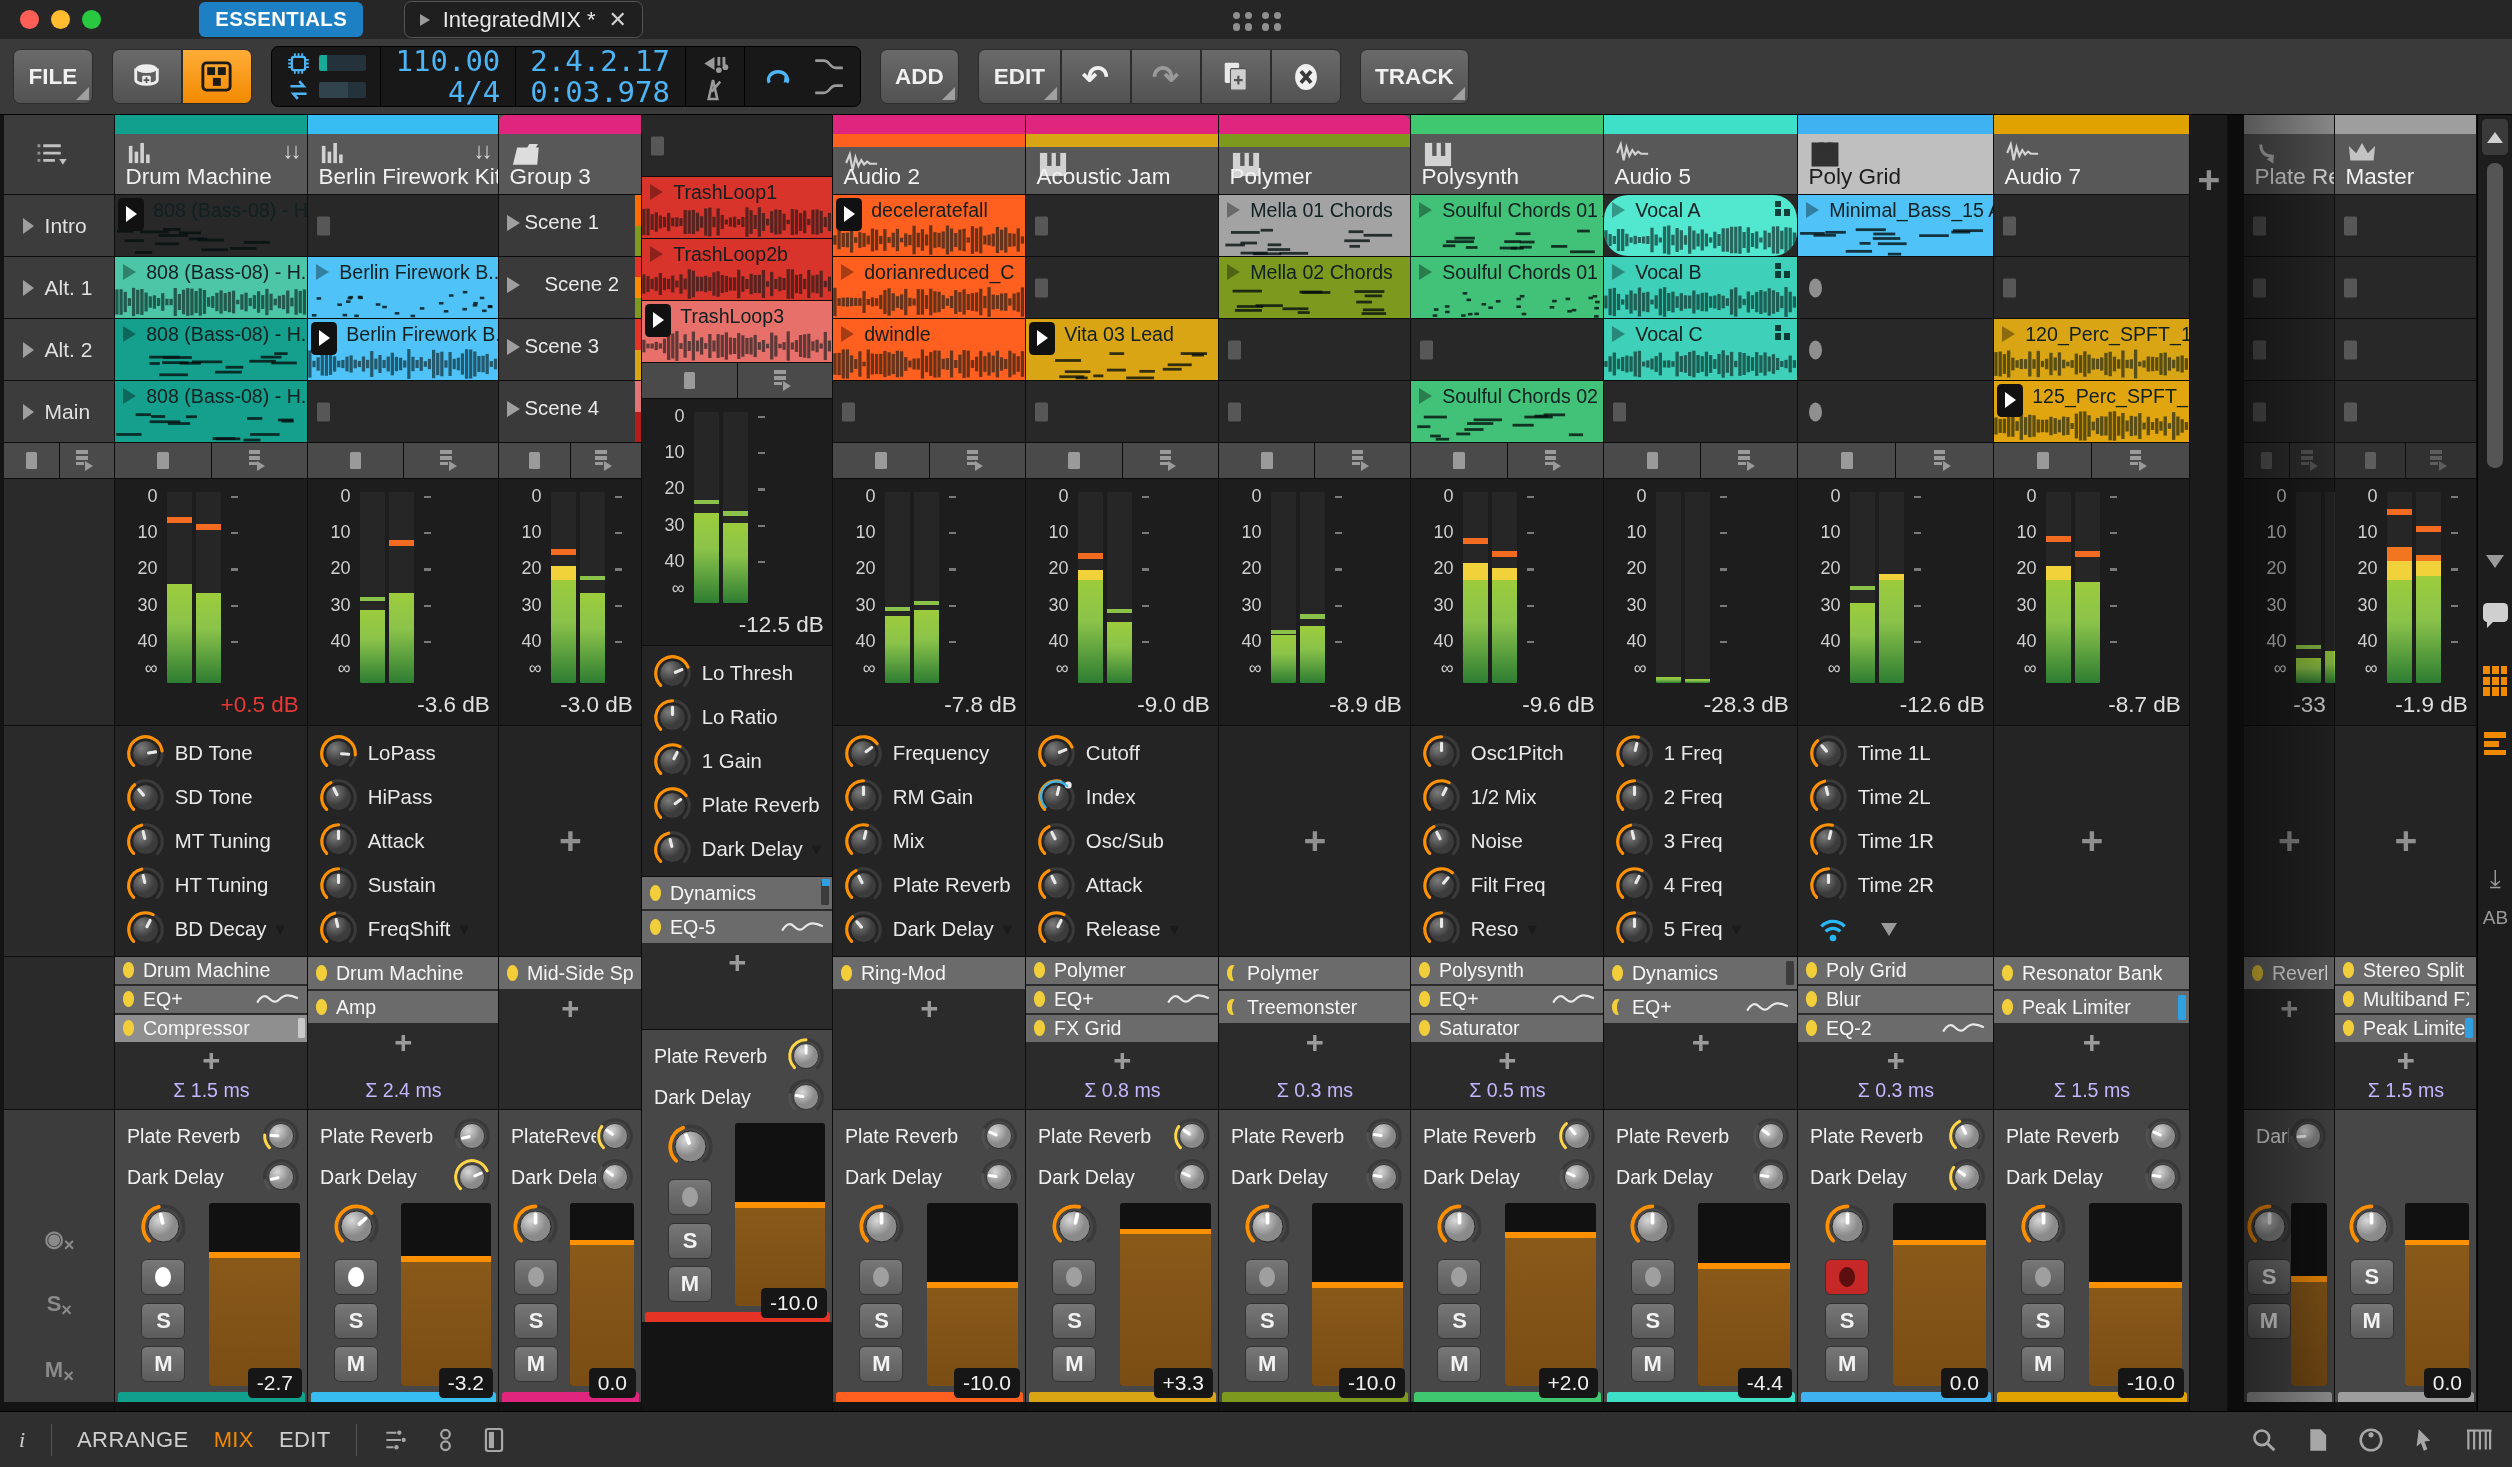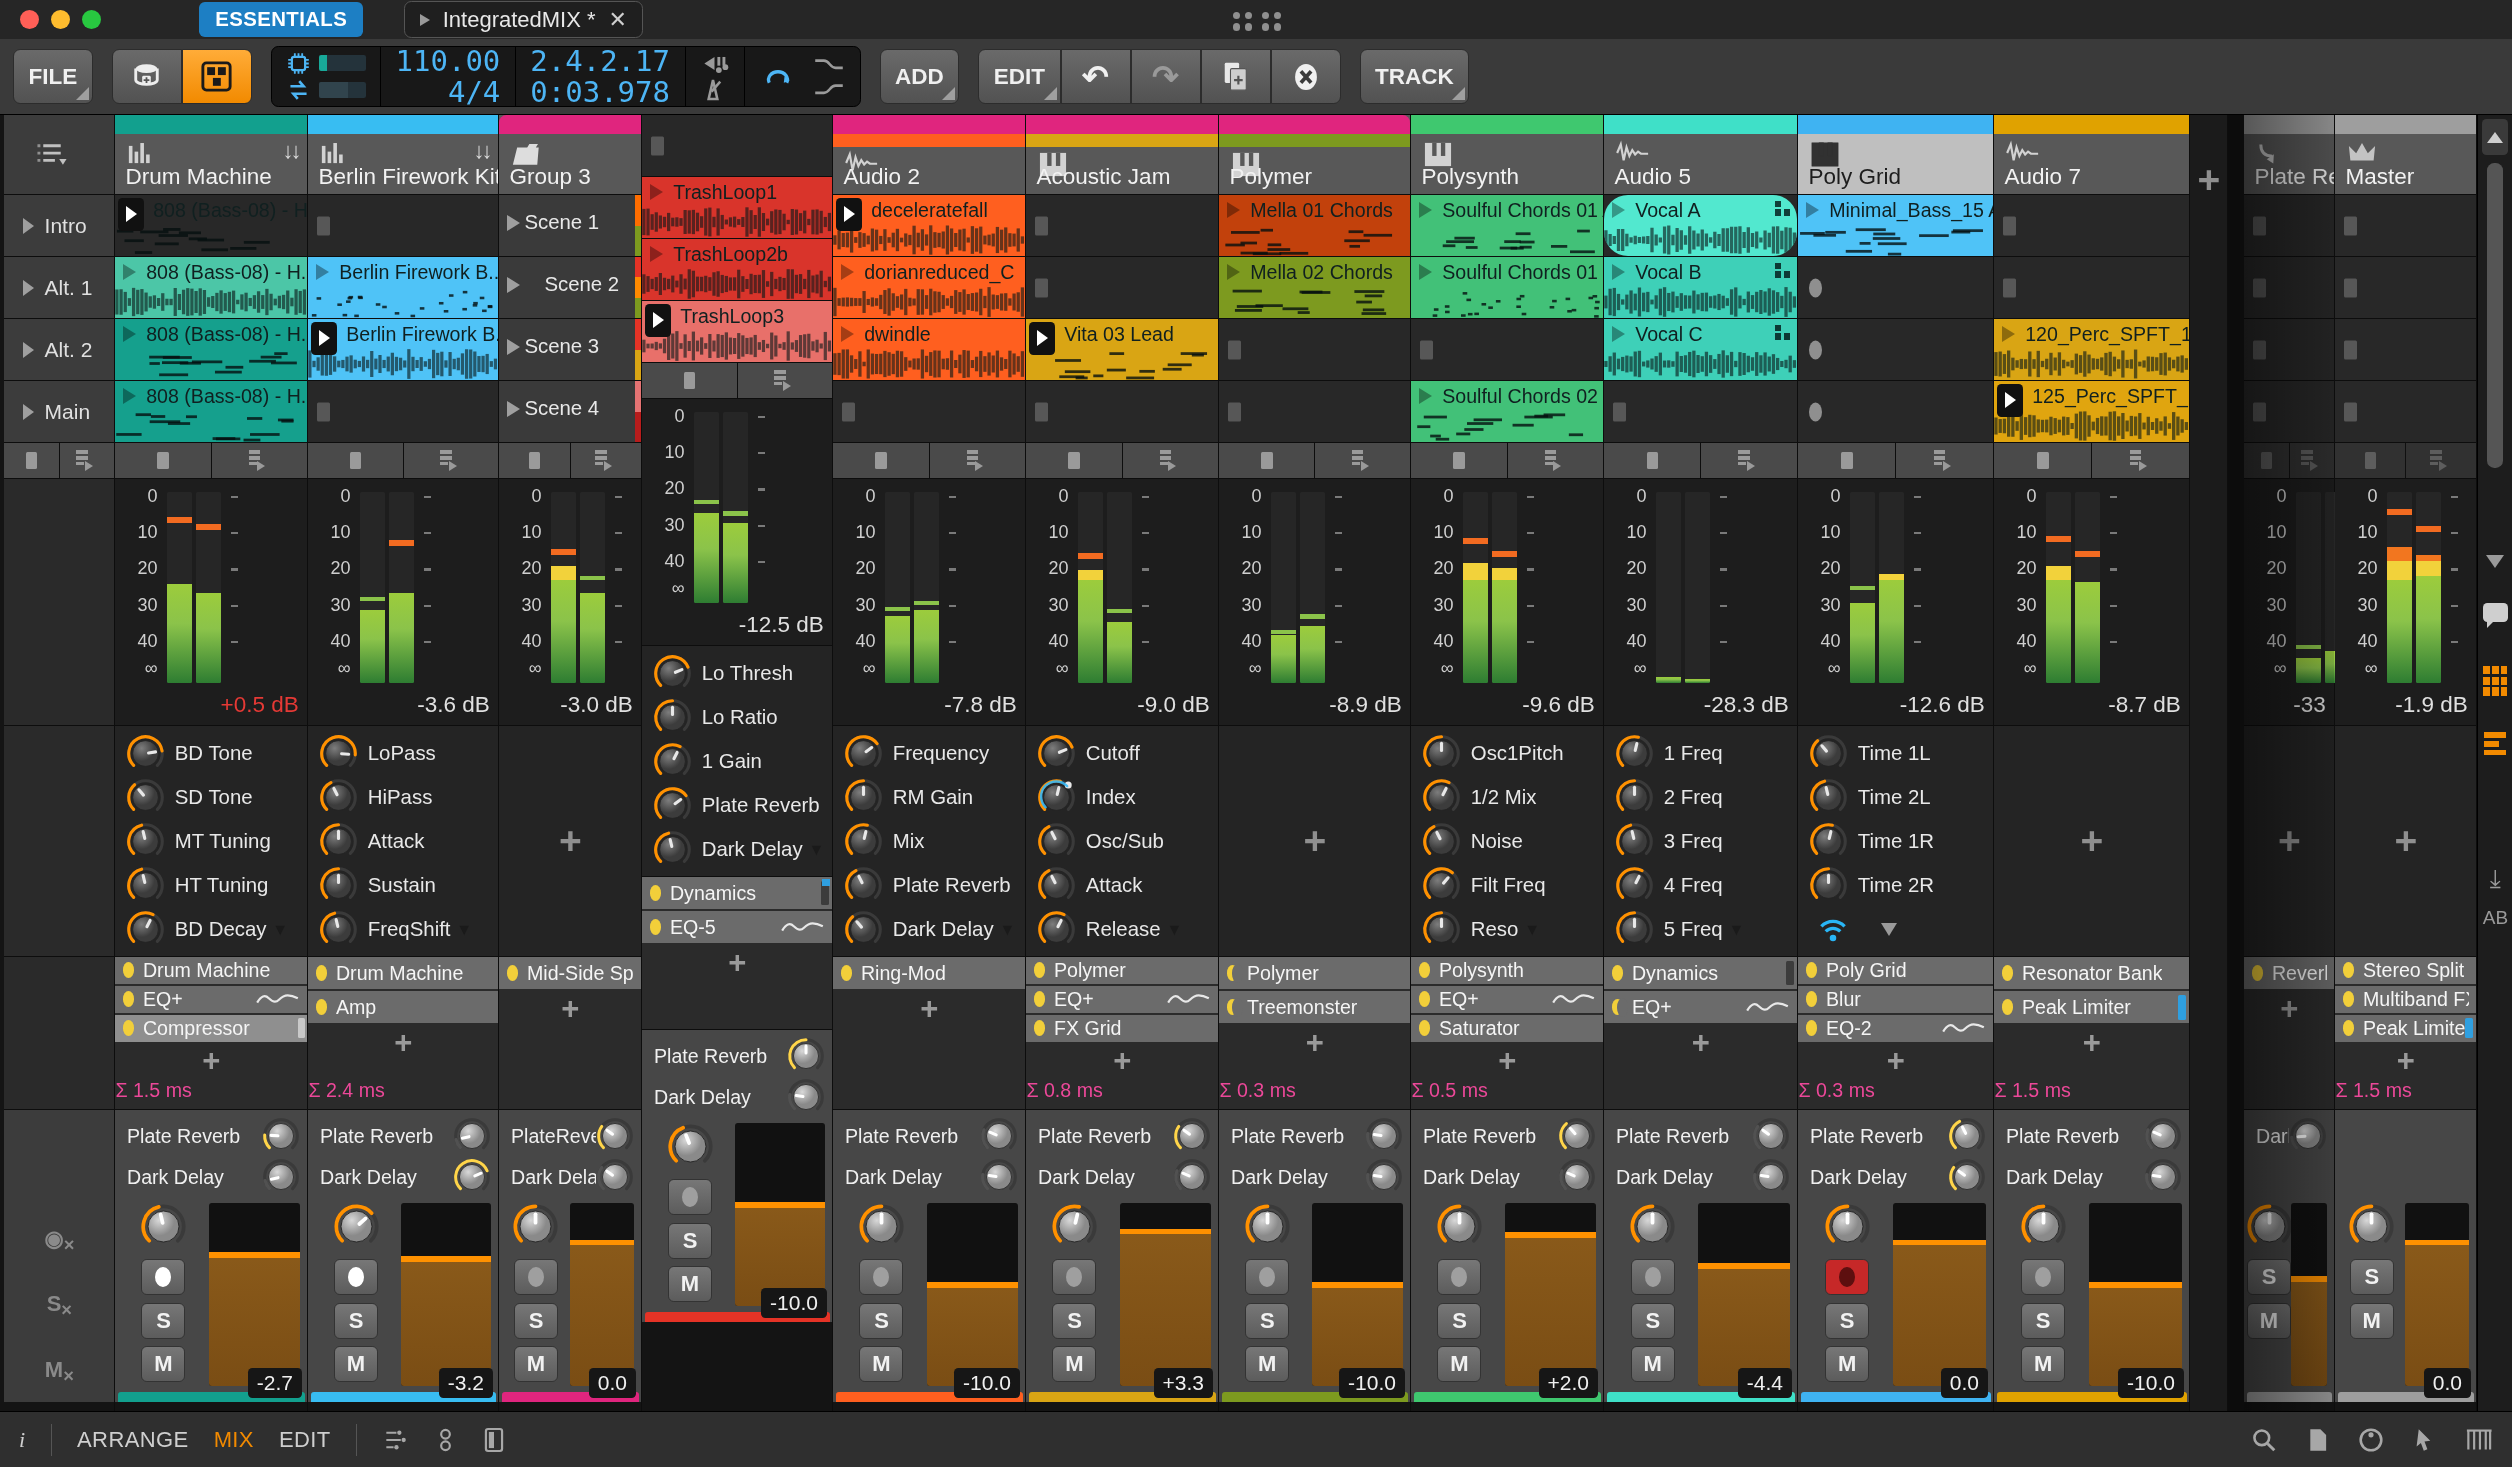--- a/index.html
+++ b/index.html
@@ -118,21 +118,21 @@
   .chip.selch{background:#8f8f8f;}
   .chip.selch::after{content:"";position:absolute;right:2.9px;top:3.6px;bottom:3.6px;width:6.5px;background:#c9c9c9;border-radius:1.5px;}
   .chip .led{width:11.6px;height:16px;border-radius:50%;background:#f2cf3a;position:relative;flex:none;}
   .chip .led.cres::after{content:"";position:absolute;right:-5.1px;top:-1.5px;width:11.6px;height:19px;border-radius:50%;background:#6b6b6b;}
   .chip .dname{font-size:19.6px;color:#f5f5f5;white-space:nowrap;overflow:hidden;}
   .chip svg.crv{margin-left:auto;flex:none;}
   .chip .bbar{position:absolute;right:3.6px;top:3.6px;bottom:3.6px;width:8px;background:#2f9fe0;border-radius:1.5px;}
   .chip .kbar{position:absolute;right:3.6px;top:3.6px;bottom:3.6px;width:8px;background:#3c3c3c;border-radius:1.5px;}
   .chip .minib{position:absolute;right:2.9px;top:2.2px;width:7.3px;height:7.3px;background:#2f9fe0;}
   .devplus{height:35px;display:flex;align-items:center;justify-content:center;color:#9a9a9a;font-size:31px;font-weight:bold;}
-  .lat{margin-top:auto;font-size:19.6px;color:#ec4899;padding-bottom:2.9px;}
+  .lat{margin-top:auto;text-align:center;font-size:19.6px;color:#c4b5fd;padding-bottom:2.9px;}
   
   .fadepan{height:292px;background:#474747;position:relative;padding-top:5.8px;}
   .sendrow{display:flex;align-items:center;height:41px;padding:0 7.3px 0 11.6px;}
   .sendrow .slab{font-size:19.6px;color:#f0f0f0;flex:1;white-space:nowrap;overflow:hidden;}
   .mainfade{position:absolute;left:7.3px;right:7.3px;top:93px;bottom:16px;display:flex;}
   .lcol{width:46%;display:flex;flex-direction:column;align-items:center;gap:7.3px;}
   .sqbtn{width:44px;height:36px;border-radius:5.8px;background:linear-gradient(#777,#5c5c5c);border:0.7px solid #333;
      display:flex;align-items:center;justify-content:center;color:#f2f2f2;font-size:22px;font-weight:bold;}
   .sqbtn .rdot{width:16px;height:20.4px;border-radius:50%;background:#fff;}
   .sqbtn .rdot.dim{background:#9f9f9f;}
@@ -1841,21 +1841,21 @@
         <div class="band" style="background: rgb(224, 37, 126); border-radius: 0px 7.3px 0px 0px;"></div>
         <div class="substrip" style="background: rgb(125, 154, 31);"></div>
         <span class="hicon" style="top: 35px;"><svg width="32" height="29" viewBox="0 0 44 40">
             <rect x="4" y="4" width="36" height="32" fill="#e0e0e0"></rect>
             <rect x="14" y="4" width="6" height="18" fill="#585858"></rect>
             <rect x="26" y="4" width="6" height="18" fill="#585858"></rect>
           </svg></span>
         <div class="hname">Polymer</div>
       </div>
       <div class="cliprow">
-        <div class="clip" style="background: #c2410c;">
+        <div class="clip" style="background: #a3a3a3;">
           <span class="ghosttri"></span>
           <div class="cname" style="margin-left: 25px;">Mella 01 Chords</div>
           <svg class="cvis" viewBox="0 0 100 30" preserveAspectRatio="none">
             <rect x="75.68339253182914" y="9.264711934156379" width="14.92107767489712" height="2.6" fill="rgba(5,15,15,.8)"></rect>
             <rect x="68.29696519753458" y="19.62798353909465" width="5.530478395061729" height="2.6" fill="rgba(5,15,15,.8)"></rect>
             <rect x="67.8398101992316" y="5.935699588477366" width="7.725527263374485" height="2.6" fill="rgba(5,15,15,.8)"></rect>
             <rect x="31.627839209588295" y="26.187860082304525" width="15.089557613168724" height="2.6" fill="rgba(5,15,15,.8)"></rect>
             <rect x="3.3246683765813136" y="18.38446502057613" width="10.205902777777776" height="2.6" fill="rgba(5,15,15,.8)"></rect>
             <rect x="11.243873124593382" y="16.52551440329218" width="8.65789609053498" height="2.6" fill="rgba(5,15,15,.8)"></rect>
             <rect x="6.276234382122439" y="6.611008230452675" width="15.028870884773662" height="2.6" fill="rgba(5,15,15,.8)"></rect>

